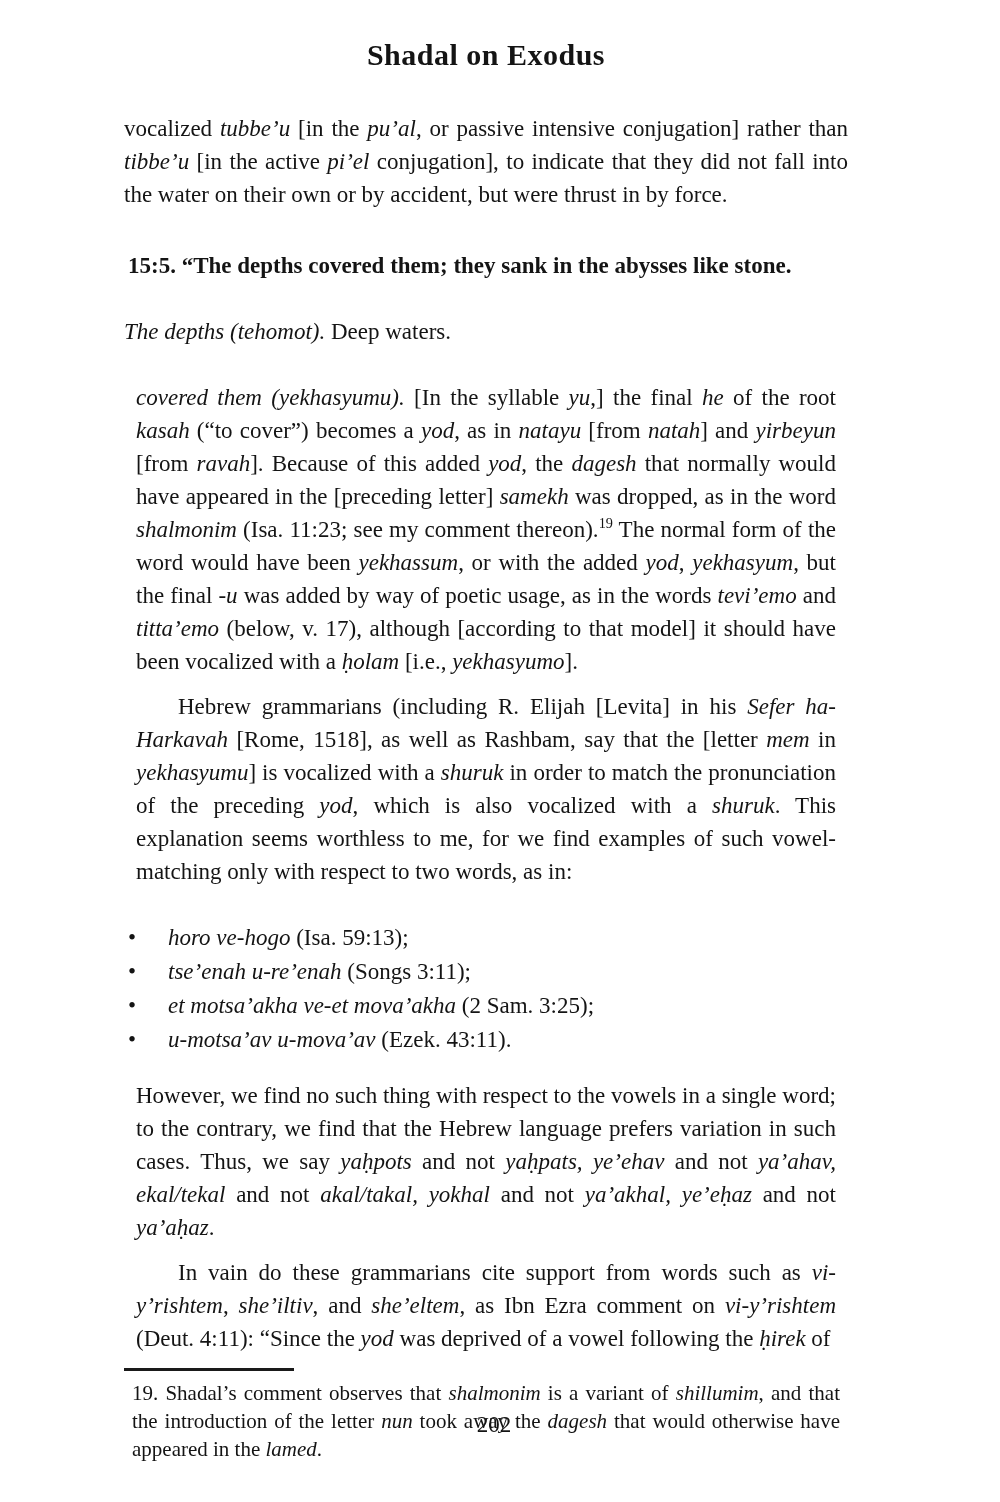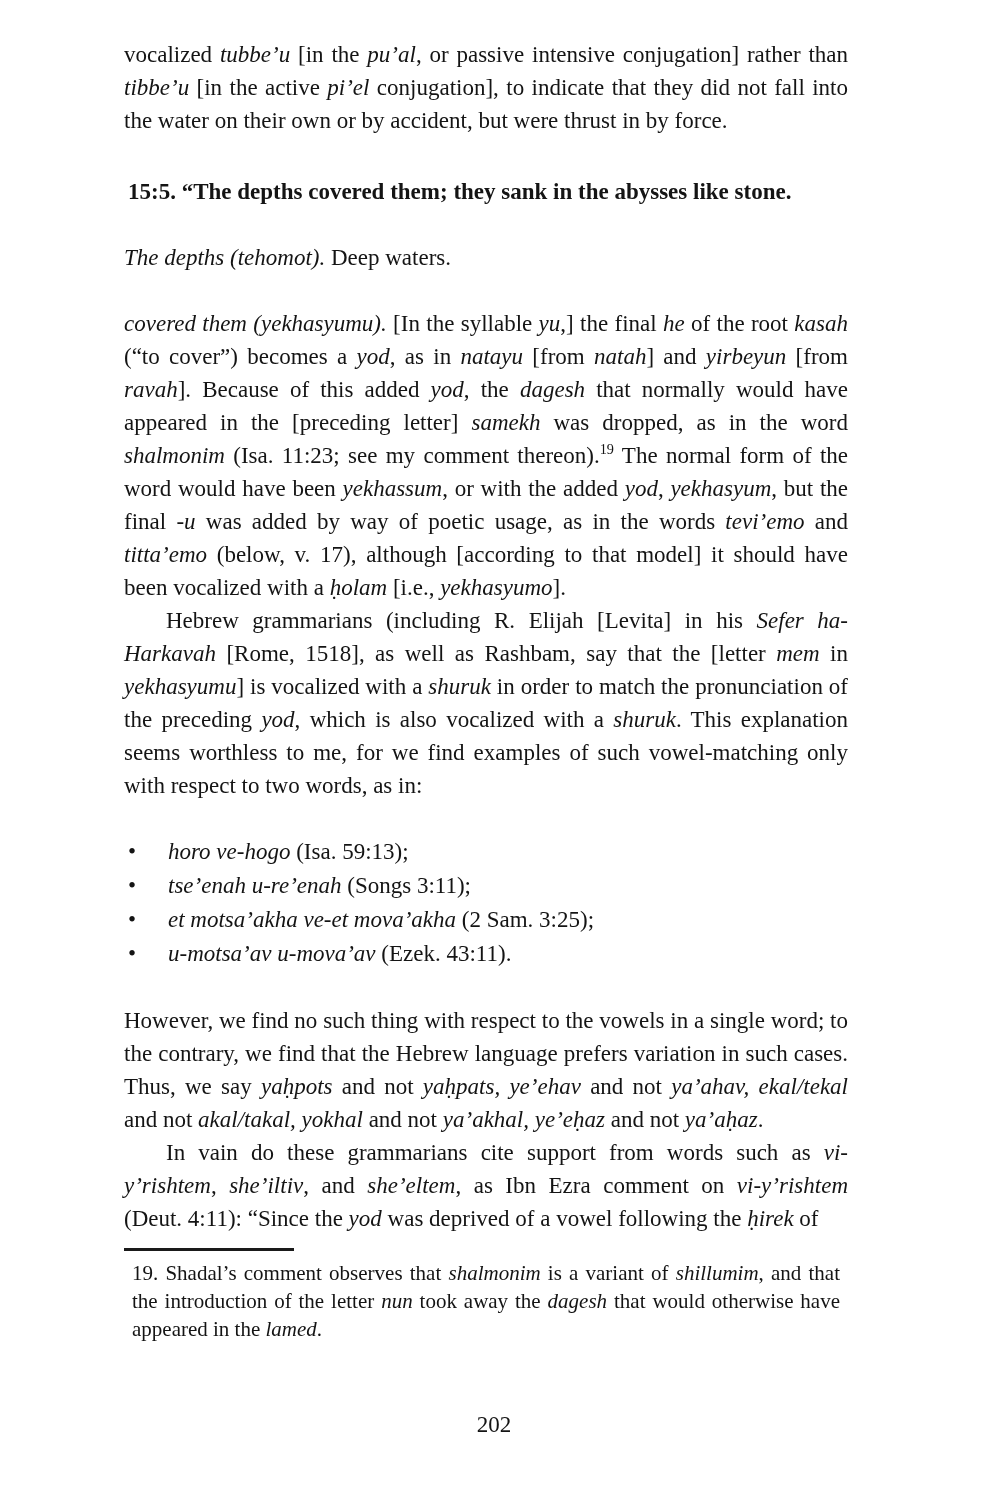--- a/index.html
+++ b/index.html
@@ -28,37 +28,37 @@
   }
   .body-text {
     font-size: 23px;
     line-height: 33px;
     text-align: justify;
   }
   p.block {
     margin: 0 0 33px 0;
   }
   p.block.tight {
-    margin: 0;
+    margin: 12px;
   }
   p.indent {
     text-indent: 42px;
   }
   p.verse-heading {
     font-weight: bold;
     margin: 38px 0 33px 4px;
   }
   sup {
     font-size: 0.62em;
     line-height: 0;
     vertical-align: super;
   }
   ul.example-list {
     list-style: none;
-    margin: 33px 0 33px 0;
+    margin: 33px 0 22px 0;
     padding: 0;
   }
   ul.example-list li {
     position: relative;
     padding-left: 44px;
     line-height: 34px;
     text-align: left;
   }
   ul.example-list li::before {
     content: "\2022";
@@ -85,20 +85,21 @@
     top: 1412px;
     text-align: center;
     font-size: 23px;
   }
 </style>
 </head>
 <body>
 
 <div class="page">
 
+  <h1 class="running-head">Shadal on Exodus</h1>
 
   <div class="body-text">
 
     <p class="block"><span>vocalized </span><i>tubbe’u</i><span> [in the </span><i>pu’al</i><span>, or passive intensive conjugation] rather than </span><i>tibbe’u</i><span> [in the active </span><i>pi’el</i><span> conjugation], to indicate that they did not fall into the water on their own or by accident, but were thrust in by force.</span></p>
 
     <p class="verse-heading">15:5. “The depths covered them; they sank in the abysses like stone.</p>
 
     <p class="block"><i>The depths (tehomot).</i><span> Deep waters.</span></p>
 
     <p class="block tight"><i>covered them (yekhasyumu).</i><span> [In the syllable </span><i>yu</i><span>,] the final </span><i>he</i><span> of the root </span><i>kasah</i><span> (“to cover”) becomes a </span><i>yod</i><span>, as in </span><i>natayu</i><span> [from </span><i>natah</i><span>] and </span><i>yirbeyun</i><span> [from </span><i>ravah</i><span>]. Because of this added </span><i>yod</i><span>, the </span><i>dagesh</i><span> that normally would have appeared in the [preceding letter] </span><i>samekh</i><span> was dropped, as in the word </span><i>shalmonim</i><span> (Isa. 11:23; see my comment thereon).</span><sup>19</sup><span> The normal form of the word would have been </span><i>yekhassum</i><span>, or with the added </span><i>yod</i><span>, </span><i>yekhasyum</i><span>, but the final </span><i>-u</i><span> was added by way of poetic usage, as in the words </span><i>tevi’emo</i><span> and </span><i>titta’emo</i><span> (below, v. 17), although [according to that model] it should have been vocalized with a </span><i>ḥolam</i><span> [i.e., </span><i>yekhasyumo</i><span>].</span></p>

